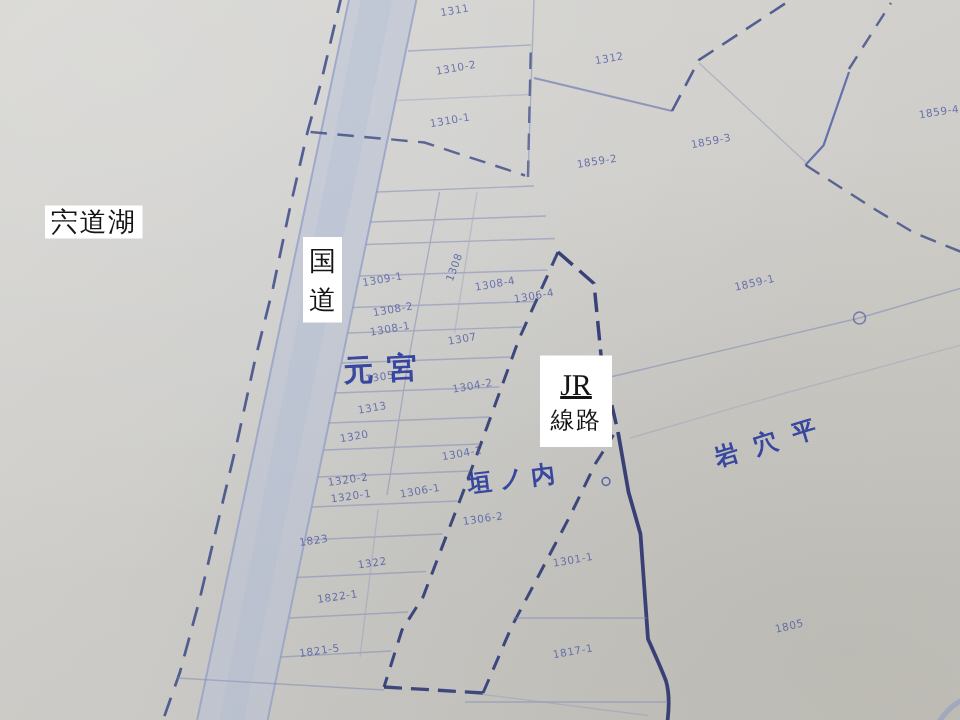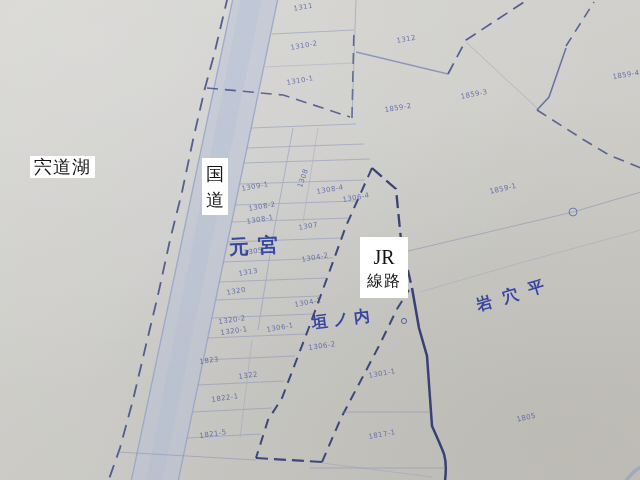--- a/index.html
+++ b/index.html
@@ -24,24 +24,24 @@
     font-family:"DejaVu Sans",sans-serif;
   }
   #motomiya{left:229px;top:234px;font-size:20px;letter-spacing:9px;transform:rotate(-3deg);}
   #kakinouchi{left:312px;top:313px;font-size:16px;letter-spacing:5px;transform:rotate(-7deg);}
   #iwanahira{left:477px;top:296px;font-size:16px;letter-spacing:11px;transform:rotate(-17deg);}
   .overlay-box{
     position:absolute;background:#ffffff;color:#141414;
     font-family:"Liberation Serif","DejaVu Serif",serif;
     display:flex;align-items:center;justify-content:center;
   }
-  #lake-box{left:30px;top:156px;height:22px;padding:0 4px;font-size:18px;letter-spacing:1px;}
+  #lake-box{left:30px;top:137px;height:22px;padding:0 4px;font-size:18px;letter-spacing:1px;}
   #road-box{left:202px;top:158px;width:26px;height:57px;flex-direction:column;font-size:18px;line-height:26px;}
   #railway-box{left:360px;top:237px;width:48px;height:61px;flex-direction:column;}
-  #railway-box .l1{font-size:20px;line-height:26px;}
+  #railway-box .l1{font-size:20px;line-height:26px;text-decoration:underline;}
   #railway-box .l2{font-size:16px;line-height:22px;letter-spacing:1px;text-align:center;}
 </style>
 </head>
 <body>
 
 <div class="stage">
 
   <svg class="linework" width="640" height="480" viewBox="0 0 640 480">
 
     <polygon points="233,-2 278,-2 178,482 131,482" fill="#b8c2d9" opacity="0.5"></polygon>

